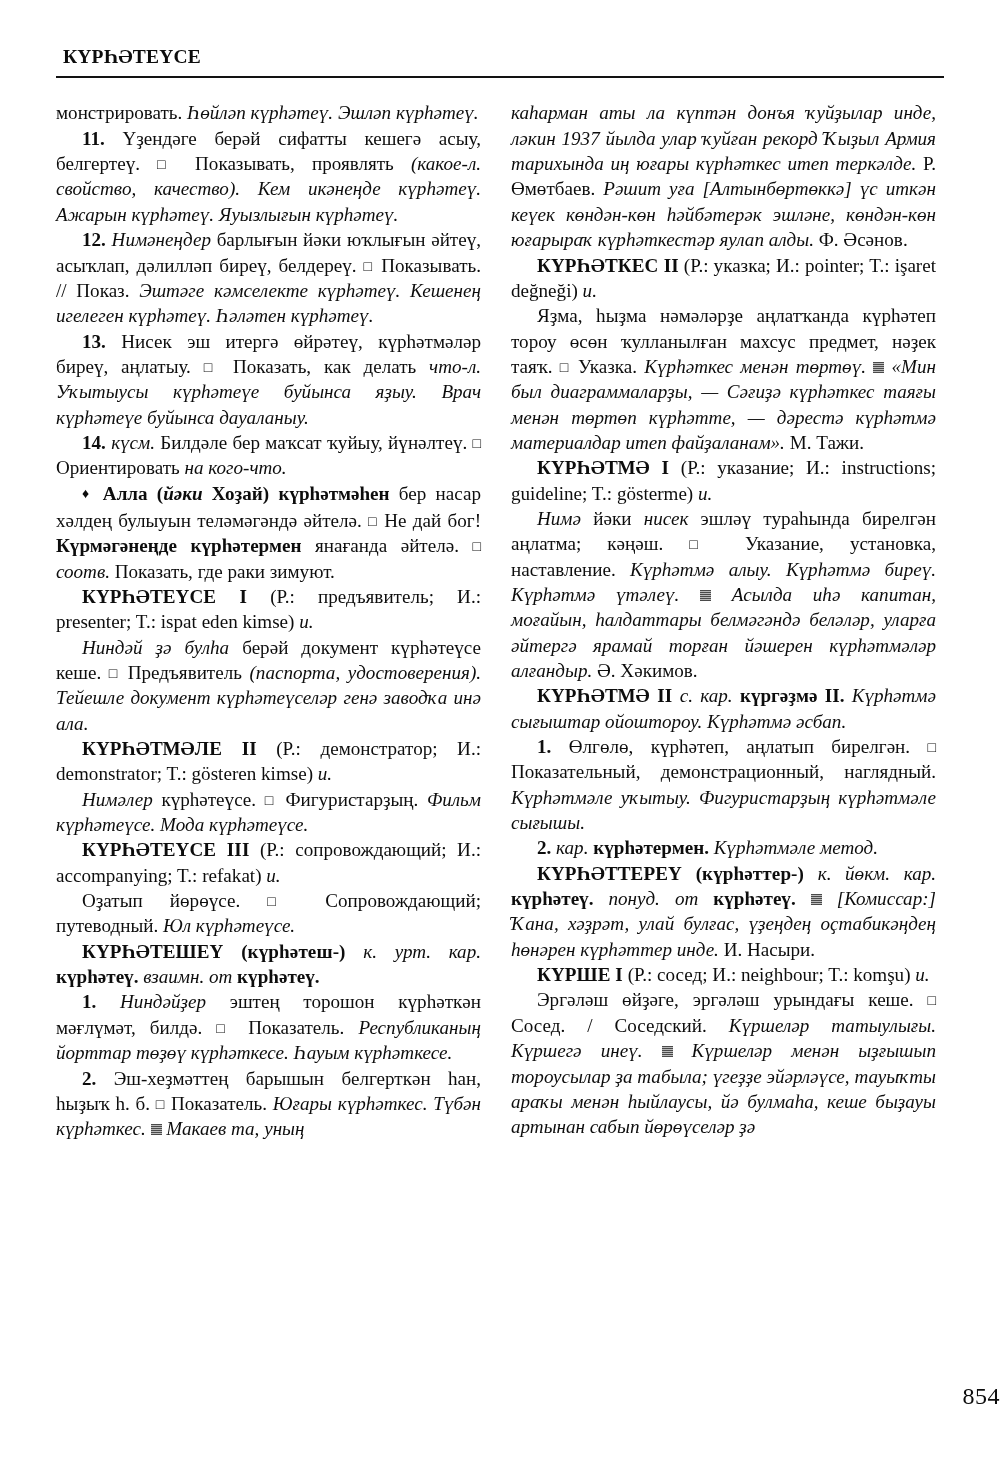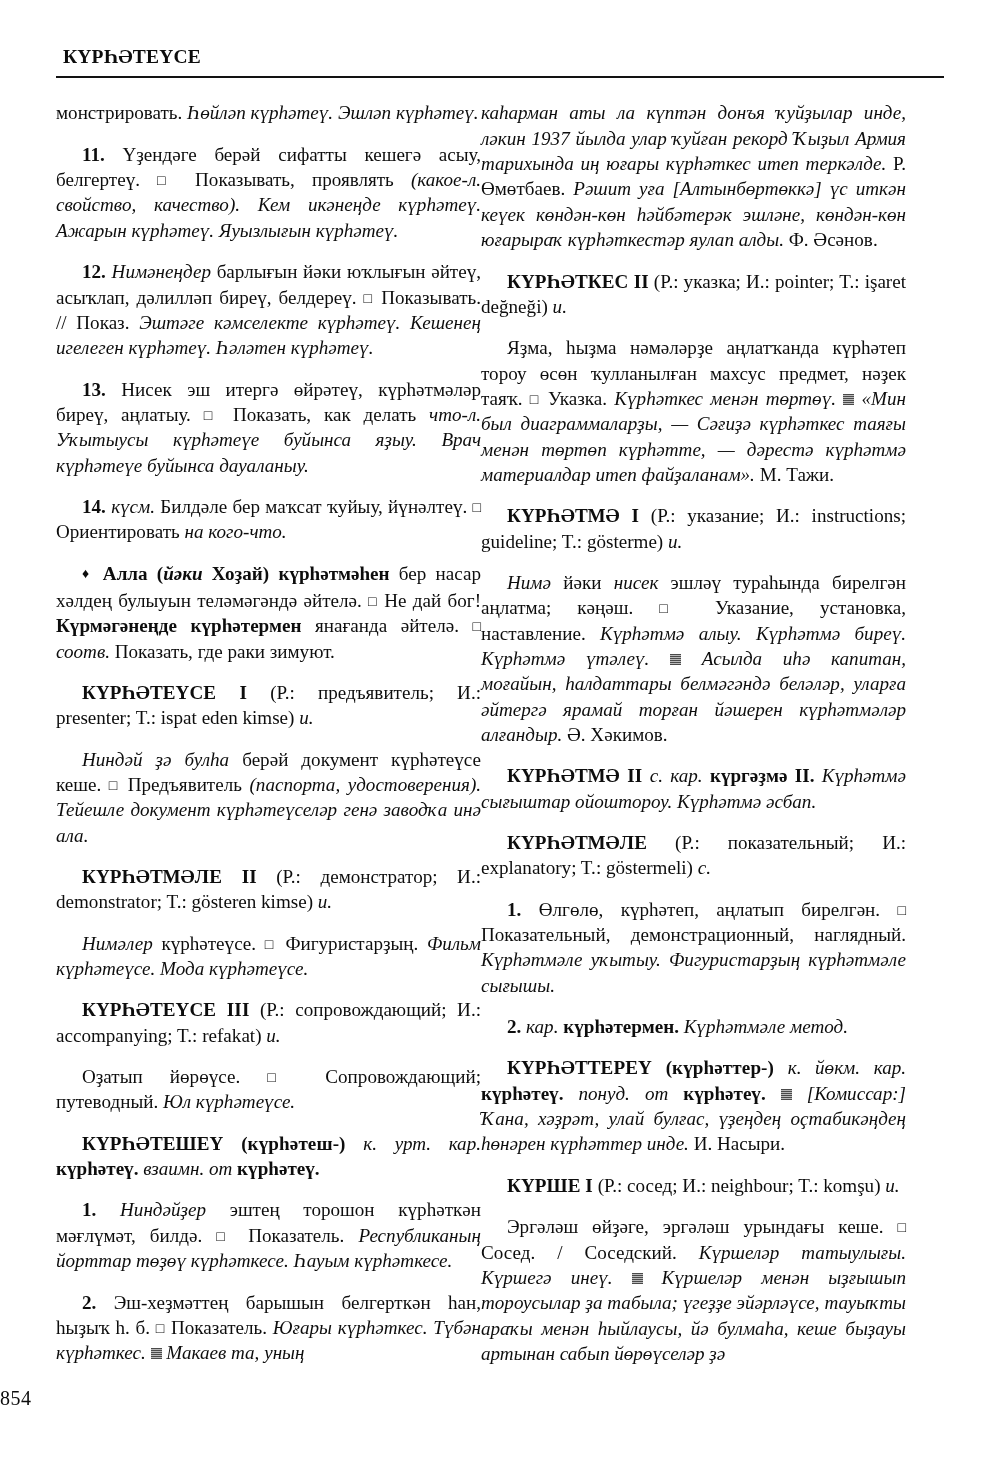--- a/index.html
+++ b/index.html
@@ -33,36 +33,37 @@
   }
   .rule {
     border: none;
     border-top: 2px solid #121212;
     margin: 9px 0 0 0;
     height: 0;
   }
   
   .columns {
     display: flex;
+    gap: 30px;
     margin-top: 22px;
   }
   .col {
     width: 425px;
     flex: 0 0 425px;
   }
   p.e {
     margin: 0;
     font-size: 19.1px;
     line-height: 25.35px;
     text-align: justify;
     text-justify: inter-word;
     hyphens: manual;
     text-indent: 0;
   }
-  p.ind { text-indent: 26px; margin-top: 16px; }
+  p.ind { text-indent: 26px; }
   .hw {               
     font-weight: bold;
     letter-spacing: 0.1px;
   }
   .b  { font-weight: bold; }
   .i  { font-style: italic; }
   .bi { font-weight: bold; font-style: italic; }
   .sq {               
     font-size: 14px;
     line-height: 1;
@@ -84,22 +85,22 @@
     font-size: 14px;
     position: relative;
     top: -2px;
   }
   
   .folio {
     position: absolute;
     left: 0;
     right: 0;
     bottom: 55px;
-    text-align: left;
-    font-size: 20px;
+    text-align: right;
+    font-size: 24px;
     letter-spacing: 0.5px;
   }
 </style>
 </head>
 <body>
 
 <div class="page">
 
   <div class="runhead">КҮРҺӘТЕҮСЕ</div>
   <hr class="rule">
@@ -122,21 +123,20 @@
         <p class="e ind"><span class="b">1.</span><span class="r"> </span><span class="i">Ниндәйҙер</span><span class="r"> эштең торошон күрһәткән мәғлүмәт, билдә. </span><span class="sq">□</span><span class="r"> Показатель. </span><span class="i">Республиканың йорттар төҙөү күрһәткесе. Һауым күрһәткесе.</span></p>
         <p class="e ind"><span class="b">2.</span><span class="r"> Эш-хеҙмәттең барышын белгерткән һан, һыҙыҡ һ. б. </span><span class="sq">□</span><span class="r"> Показатель. </span><span class="i">Юғары күрһәткес. Түбән күрһәткес. </span><span class="blk"></span><span class="r"> </span><span class="i">Макаев та, уның</span></p>
       </div>
     <div class="col" id="col-right">
         <p class="e"><span class="i">каһарман аты ла күптән донъя ҡуйҙылар инде, ләкин 1937 йылда улар ҡуйған рекорд Ҡыҙыл Армия тарихында иң юғары күрһәткес итеп теркәлде.</span><span class="r"> Р. Өмөтбаев. </span><span class="i">Рәшит уға [Алтынбөртөккә] үс иткән кеүек көндән-көн һәйбәтерәк эшләне, көндән-көн юғарыраҡ күрһәткестәр яулап алды.</span><span class="r"> Ф. Әсәнов.</span></p>
         <p class="e ind"><span class="hw">КҮРҺӘТКЕС II</span><span class="r"> (Р.: указка; И.: pointer; T.: işaret değneği) </span><span class="i">и.</span></p>
         <p class="e ind"><span class="r">Яҙма, һыҙма нәмәләрҙе аңлатҡанда күрһәтеп тороу өсөн ҡулланылған махсус предмет, нәҙек таяҡ. </span><span class="sq">□</span><span class="r"> Указка. </span><span class="i">Күрһәткес менән төртөү. </span><span class="blk"></span><span class="r"> </span><span class="i">«Мин был диаграммаларҙы, — Сәғиҙә күрһәткес таяғы менән төртөп күрһәтте, — дәрестә күрһәтмә материалдар итеп файҙаланам».</span><span class="r"> М. Тажи.</span></p>
         <p class="e ind"><span class="hw">КҮРҺӘТМӘ I</span><span class="r"> (Р.: указание; И.: instructions; guideline; T.: gösterme) </span><span class="i">и.</span></p>
         <p class="e ind"><span class="i">Нимә</span><span class="r"> йәки </span><span class="i">нисек</span><span class="r"> эшләү тураһында бирелгән аңлатма; кәңәш. </span><span class="sq">□</span><span class="r"> Указание, установка, наставление. </span><span class="i">Күрһәтмә алыу. Күрһәтмә биреү. Күрһәтмә үтәлеү. </span><span class="blk"></span><span class="r"> </span><span class="i">Асылда иһә капитан, моғайын, һалдаттары белмәгәндә беләләр, уларға әйтергә ярамай торған йәшерен күрһәтмәләр алғандыр.</span><span class="r"> Ә. Хәкимов.</span></p>
         <p class="e ind"><span class="hw">КҮРҺӘТМӘ II</span><span class="r"> </span><span class="i">с. кар.</span><span class="b"> күргәҙмә II</span><span class="b">. </span><span class="i">Күрһәтмә сығыштар ойоштороу. Күрһәтмә әсбап.</span></p>
-        <p class="e ind"><span class="hw">КҮРҺӘТМӘЛЕ</span><span class="r"> (Р.: показательный; И.: explanatory; T.: göstermeli) </span><span class="i">с.</span></p>
         <p class="e ind"><span class="b">1.</span><span class="r"> Өлгөлө, күрһәтеп, аңлатып бирелгән. </span><span class="sq">□</span><span class="r"> Показательный, демонстрационный, наглядный. </span><span class="i">Күрһәтмәле уҡытыу. Фигуристарҙың күрһәтмәле сығышы.</span></p>
         <p class="e ind"><span class="b">2.</span><span class="r"> </span><span class="i">кар.</span><span class="b"> күрһәтермен. </span><span class="i">Күрһәтмәле метод.</span></p>
         <p class="e ind"><span class="hw">КҮРҺӘТТЕРЕҮ (күрһәттер-)</span><span class="r"> </span><span class="i">к. йөкм. кар.</span><span class="b"> күрһәтеү. </span><span class="i">понуд. от</span><span class="b"> күрһәтеү. </span><span class="blk"></span><span class="r"> </span><span class="i">[Комиссар:] Ҡана, хәҙрәт, улай булғас, үҙеңдең оҫтабикәңдең һөнәрен күрһәттер инде.</span><span class="r"> И. Насыри.</span></p>
         <p class="e ind"><span class="hw">КҮРШЕ I</span><span class="r"> (Р.: сосед; И.: neighbour; T.: komşu) </span><span class="i">и.</span></p>
         <p class="e ind"><span class="r">Эргәләш өйҙәге, эргәләш урындағы кеше. </span><span class="sq">□</span><span class="r"> Сосед. / Соседский. </span><span class="i">Күршеләр татыулығы. Күршегә инеү. </span><span class="blk"></span><span class="r"> </span><span class="i">Күршеләр менән ыҙғышып тороусылар ҙа табыла; үгеҙҙе эйәрләүсе, тауыҡты араҡы менән һыйлаусы, йә булмаһа, кеше быҙауы артынан сабып йөрөүселәр ҙә</span></p>
       </div>
   </div>
 
   <div class="folio">854</div>
 </div>

